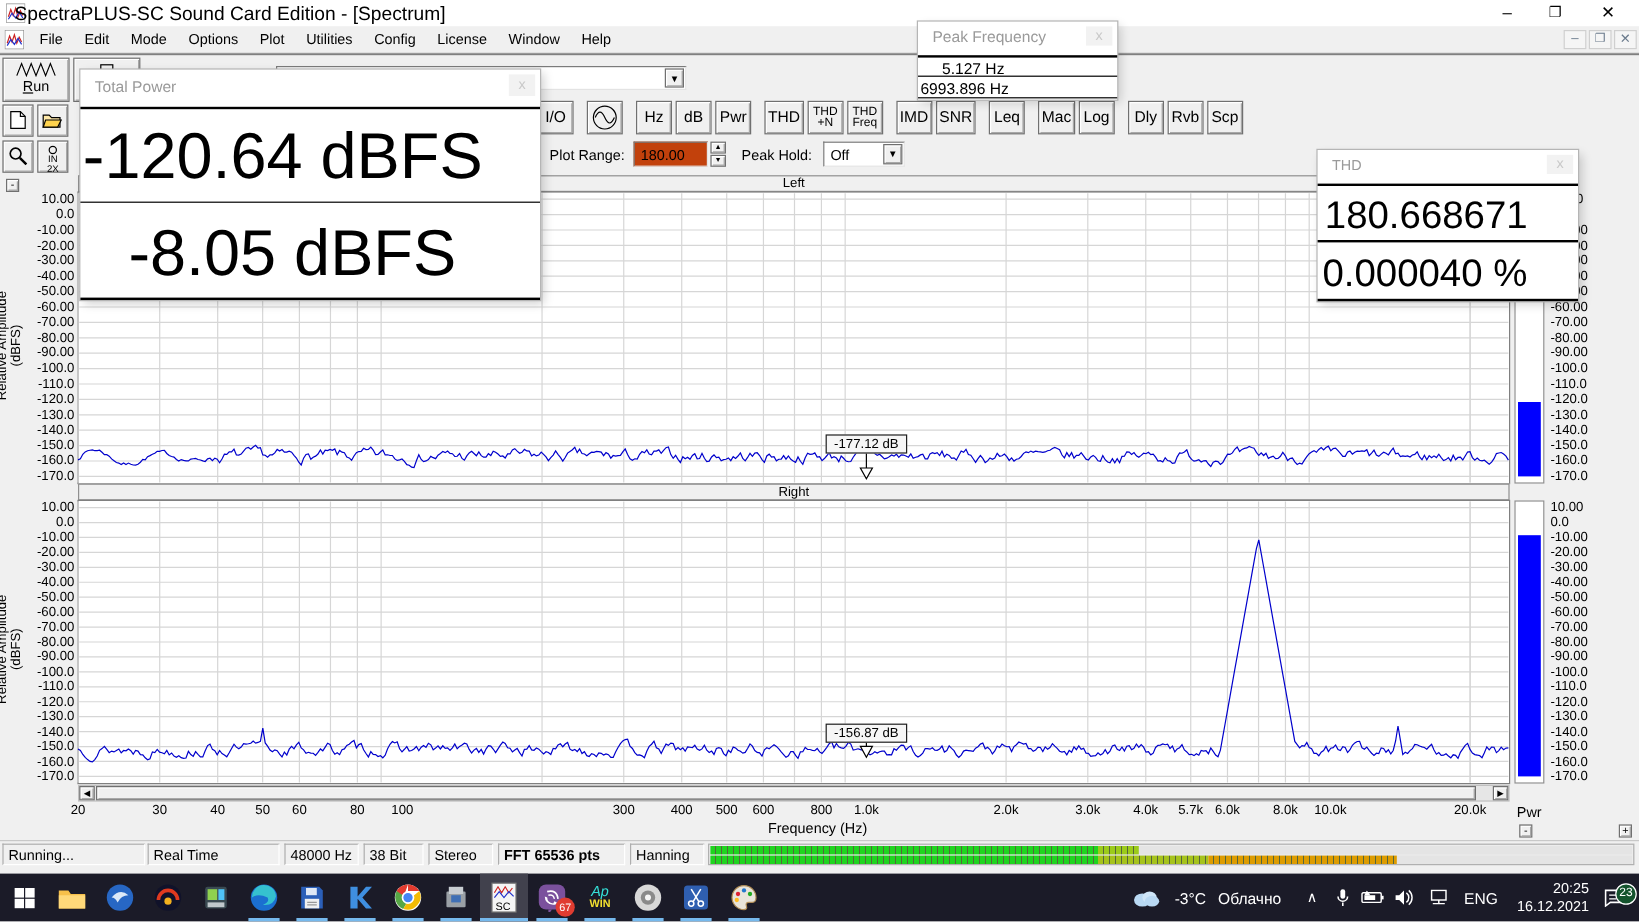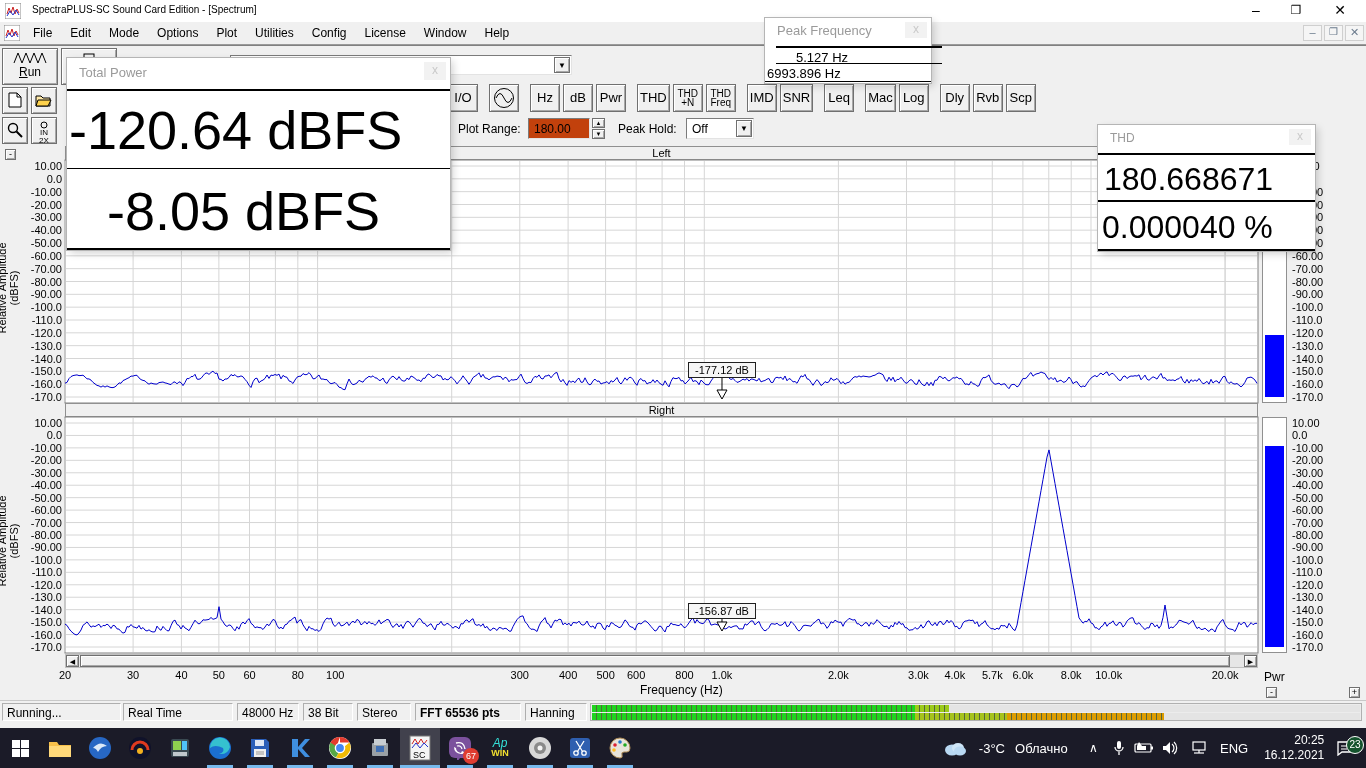--- a/index.html
+++ b/index.html
@@ -25,21 +25,21 @@
 <body>
 
 <div class="abs" style="left:0;top:0;width:1366px;height:22px;background:#fff">
   <span class="abs" style="left:5px;top:3px">
       <svg width="16" height="16">
         <rect x="0" y="0" width="16" height="16" fill="#fff" stroke="#888"></rect>
         <polyline points="2,11 4,5 6,10 8,4 10,11 12,6 14,10" fill="none" stroke="#cc2222" stroke-width="1"></polyline>
         <polyline points="2,13 5,8 8,12 11,7 14,12" fill="none" stroke="#2233cc" stroke-width="1"></polyline>
       </svg>
     </span>
-  <span class="abs" style="left:32px;top:4px;font-size:10px">SpectraPLUS-SC Sound Card Edition - [Spectrum]</span>
+  <span class="abs" style="left:12px;top:4px;font-size:16px">SpectraPLUS-SC Sound Card Edition - [Spectrum]</span>
   <span class="abs" style="left:1240px;top:2px;width:32px;text-align:center;font-size:14px">–</span>
   <span class="abs" style="left:1280px;top:3px;width:32px;text-align:center;font-size:12px">❐</span>
   <span class="abs" style="left:1324px;top:2px;width:32px;text-align:center;font-size:14px">✕</span>
 </div>
 
 <div class="abs" style="left:0;top:22px;width:1366px;height:23px;background:#f0f0f0;border-bottom:1px solid #9a9a9a">
   <span class="abs" style="left:4px;top:3px">
       <svg width="16" height="16">
         <rect x="0" y="0" width="16" height="16" fill="#fff" stroke="#888"></rect>
         <polyline points="2,11 4,5 6,10 8,4 10,11 12,6 14,10" fill="none" stroke="#cc2222" stroke-width="1"></polyline>
@@ -320,21 +320,21 @@
     <div class="tick" style="position: absolute; left: 279.817px; top: 669px; width: 36px; text-align: center;">80</div>
     <div class="tick" style="position: absolute; left: 317.292px; top: 669px; width: 36px; text-align: center;">100</div>
     <div class="tick" style="position: absolute; left: 433.7px; top: 669px; width: 36px; text-align: center; margin-top: 40px;">200</div>
     <div class="tick" style="position: absolute; left: 501.794px; top: 669px; width: 36px; text-align: center;">300</div>
     <div class="tick" style="position: absolute; left: 550.108px; top: 669px; width: 36px; text-align: center;">400</div>
     <div class="tick" style="position: absolute; left: 587.583px; top: 669px; width: 36px; text-align: center;">500</div>
     <div class="tick" style="position: absolute; left: 618.203px; top: 669px; width: 36px; text-align: center;">600</div>
     <div class="tick" style="position: absolute; left: 666.517px; top: 669px; width: 36px; text-align: center;">800</div>
     <div class="tick" style="position: absolute; left: 703.992px; top: 669px; width: 36px; text-align: center;">1.0k</div>
     <div class="tick" style="position: absolute; left: 820.4px; top: 669px; width: 36px; text-align: center;">2.0k</div>
-    <div class="tick" style="position: absolute; left: 888.494px; top: 669px; width: 36px; text-align: center; margin-left: 12px;">3.0k</div>
+    <div class="tick" style="position: absolute; left: 888.494px; top: 669px; width: 36px; text-align: center;">3.0k</div>
     <div class="tick" style="position: absolute; left: 936.808px; top: 669px; width: 36px; text-align: center;">4.0k</div>
     <div class="tick" style="position: absolute; left: 974.283px; top: 669px; width: 36px; text-align: center;">5.7k</div>
     <div class="tick" style="position: absolute; left: 1004.9px; top: 669px; width: 36px; text-align: center;">6.0k</div>
     <div class="tick" style="position: absolute; left: 1053.22px; top: 669px; width: 36px; text-align: center;">8.0k</div>
     <div class="tick" style="position: absolute; left: 1090.69px; top: 669px; width: 36px; text-align: center;">10.0k</div>
     <div class="tick" style="position: absolute; left: 1207.1px; top: 669px; width: 36px; text-align: center;">20.0k</div>
   </div>
 <div class="tick" style="left:640px;top:683px;font-size:12px">Frequency (Hz)</div>
 
 <div class="abs" style="left:65px;top:654px;width:1193px;height:14px;background:#e6e6e6;border:1px solid #c0c0c0">
@@ -350,21 +350,21 @@
 <div class="abs ovl" style="left:67px;top:58px;width:383px;height:192px">
   <div class="ovl-title">Total Power</div>
   <div class="ovl-x">x</div>
   <div class="abs" style="left:0;top:31px;width:383px;height:80px;border-top:2px solid #000;border-bottom:1px solid #000;font-size:54px;white-space:nowrap;overflow:hidden;padding:8px 0 0 2px">-120.64 dBFS</div>
   <div class="abs" style="left:0;top:112px;width:383px;height:80px;border-bottom:2px solid #000;font-size:54px;white-space:nowrap;overflow:hidden;padding:10px 0 0 40px">-8.05 dBFS</div>
 </div>
 
 <div class="abs ovl" style="left:765px;top:18px;width:166px;height:65px">
   <div class="ovl-title" style="padding-top:5px">Peak Frequency</div>
   <div class="ovl-x" style="height:16px;line-height:15px">x</div>
-  <div class="abs" style="left:11px;top:28px;width:166px;height:18px;border-top:2px solid #000;border-bottom:1px solid #000;font-size:13px;padding:2px 0 0 20px">5.127 Hz</div>
+  <div class="abs" style="left:0;top:28px;width:166px;height:18px;border-top:2px solid #000;border-bottom:1px solid #000;font-size:13px;padding:2px 0 0 20px">5.127 Hz</div>
   <div class="abs" style="left:0;top:46px;width:166px;height:18px;border-bottom:1px solid #000;font-size:13px;padding:2px 0 0 2px">6993.896 Hz</div>
 </div>
 
 <div class="abs ovl" style="left:1098px;top:125px;width:217px;height:126px">
   <div class="ovl-title" style="padding-top:6px;font-size:12px">THD</div>
   <div class="ovl-x" style="height:16px;line-height:15px">x</div>
   <div class="abs" style="left:0;top:28px;width:217px;height:49px;border-top:2px solid #000;border-bottom:2px solid #000;font-size:32px;padding:6px 0 0 6px">180.668671</div>
   <div class="abs" style="left:0;top:77px;width:217px;height:49px;border-bottom:2px solid #000;font-size:32px;padding:7px 0 0 4px">0.000040 %</div>
 </div>
 

